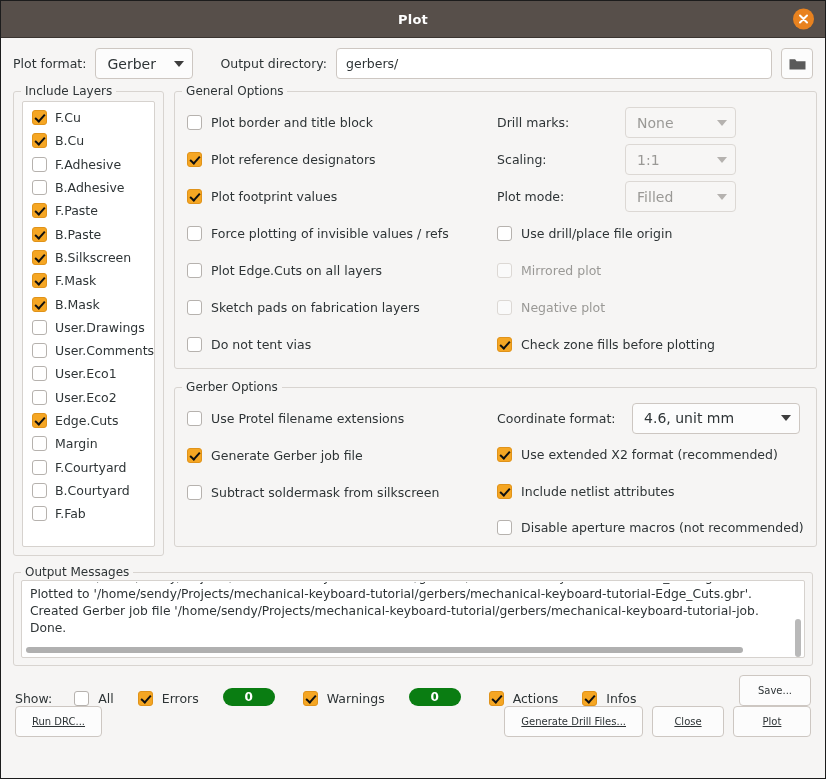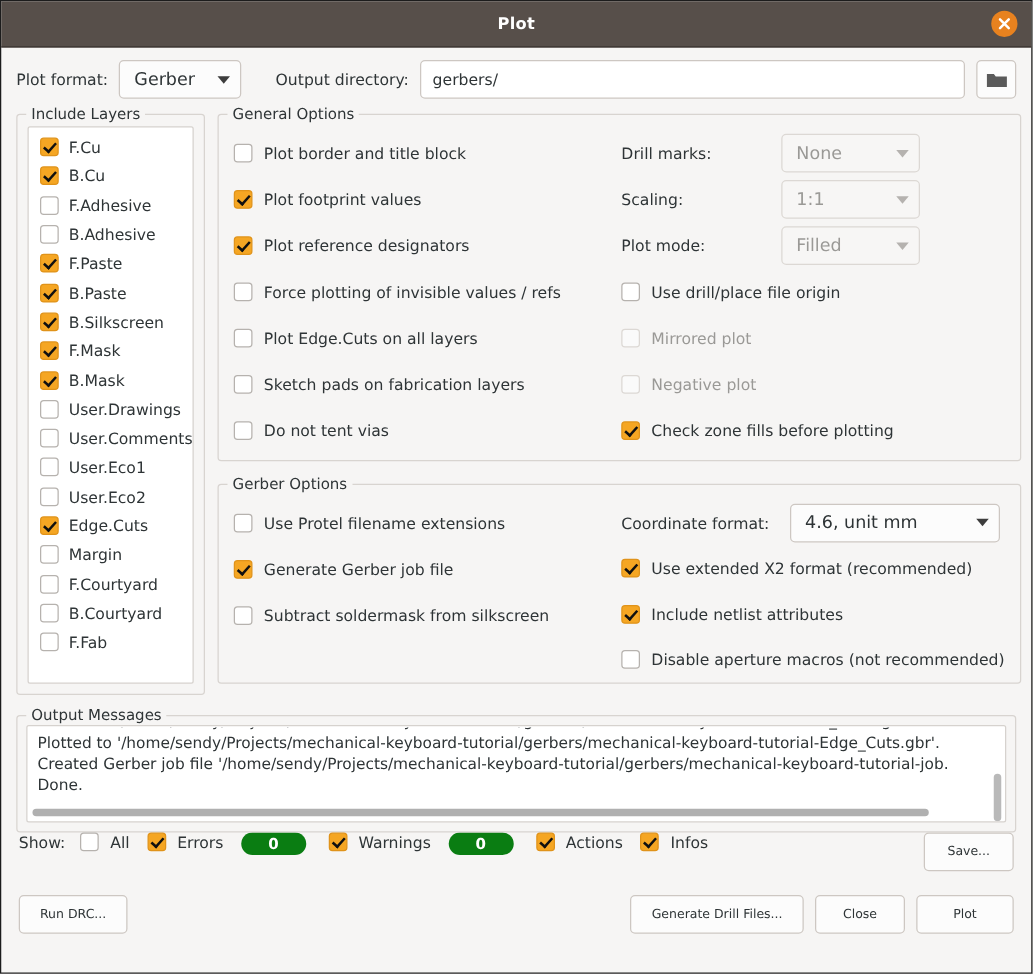--- a/index.html
+++ b/index.html
@@ -266,22 +266,22 @@
     position: absolute;
     left: 4px; bottom: 4px;
     width: 717px; height: 6px;
     background: #b0b0b0;
     border-radius: 3px;
   }
 
   
   .showbar {
     display: flex;
-    align-items: flex-start;
-    gap: 0;
+    align-items: flex-end;
+    gap: 10px;
     height: 40px;
     flex: 0 0 auto;
     padding: 0 2px;
   }
   .showbar .showlbl { font-size: 12.5px; margin-right: 12px; }
   .showbar .cbrow { margin-right: 14px; }
   .badge {
     background: #0a7d12;
     color: #ffffff;
     font-size: 12px;
@@ -306,25 +306,26 @@
     align-items: center;
     justify-content: center;
     padding: 0 16px;
     font-size: 10px;
     color: #2e3436;
     cursor: pointer;
     white-space: nowrap;
   }
   .bottombar {
     display: flex;
-    align-items: center;
+    align-items: flex-start;
     height: 50px;
     flex: 0 0 auto;
     padding: 0 2px;
     gap: 9px;
+    text-decoration: underline;
   }
 </style>
 </head>
 <body>
 
 <div class="window">
 
   <div class="titlebar">
     <div class="titlebar-title">Plot</div>
     <div class="close-btn">
@@ -438,25 +439,25 @@
         <div class="group general-group">
           <div class="group-title">General Options</div>
           <div class="two-col">
             <div class="col-left" id="gen-left">
                 <div class="cbrow gen-left-row">
                   <span class="cb"></span>
                   <span class="txt">Plot border and title block</span>
                 </div>
                 <div class="cbrow gen-left-row">
                   <span class="cb on"></span>
+                  <span class="txt">Plot reference designators</span>
+                </div>
+                <div class="cbrow gen-left-row">
+                  <span class="cb on"></span>
                   <span class="txt">Plot footprint values</span>
-                </div>
-                <div class="cbrow gen-left-row">
-                  <span class="cb on"></span>
-                  <span class="txt">Plot reference designators</span>
                 </div>
                 <div class="cbrow gen-left-row">
                   <span class="cb"></span>
                   <span class="txt">Force plotting of invisible values / refs</span>
                 </div>
                 <div class="cbrow gen-left-row">
                   <span class="cb"></span>
                   <span class="txt">Plot Edge.Cuts on all layers</span>
                 </div>
                 <div class="cbrow gen-left-row">

